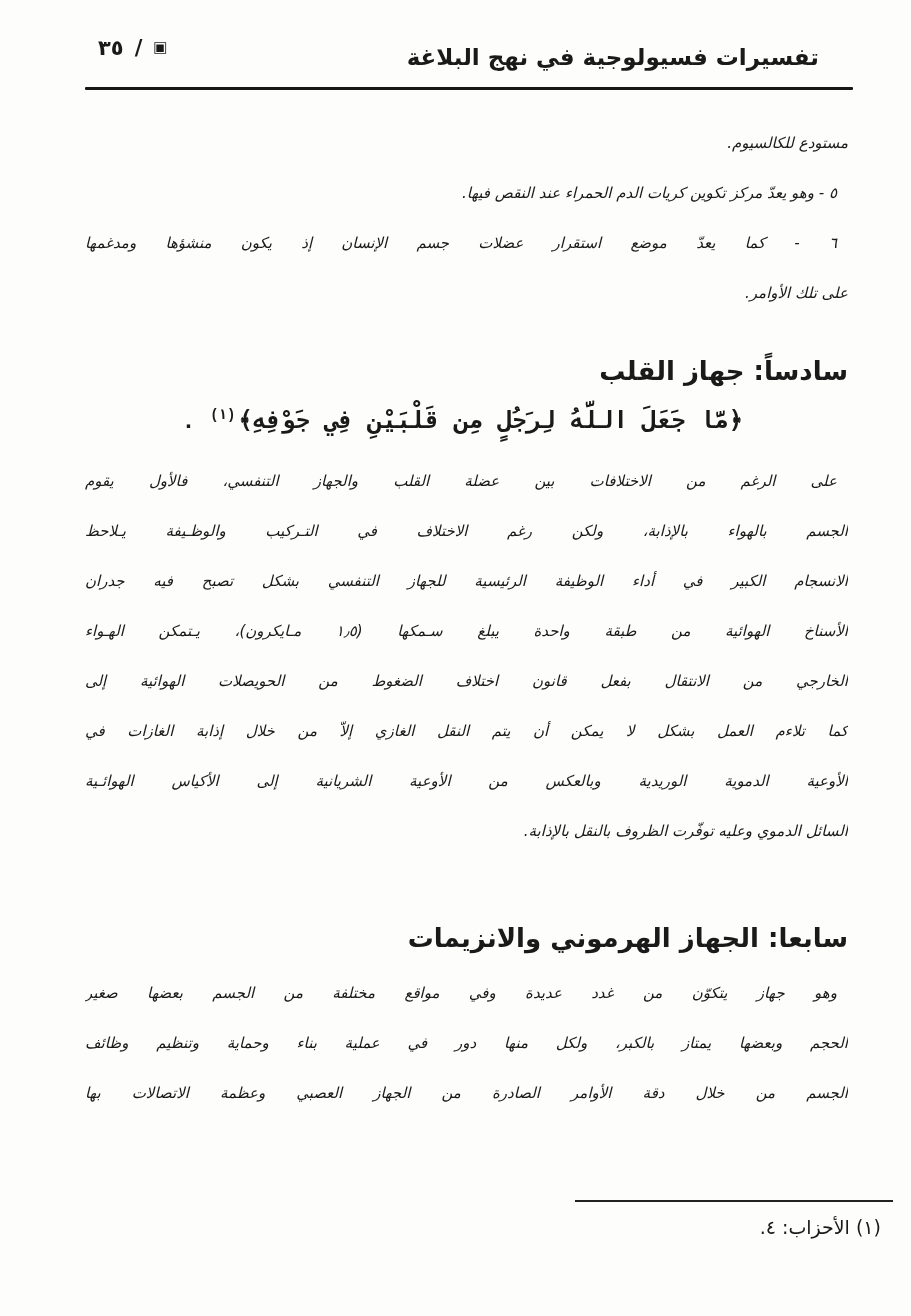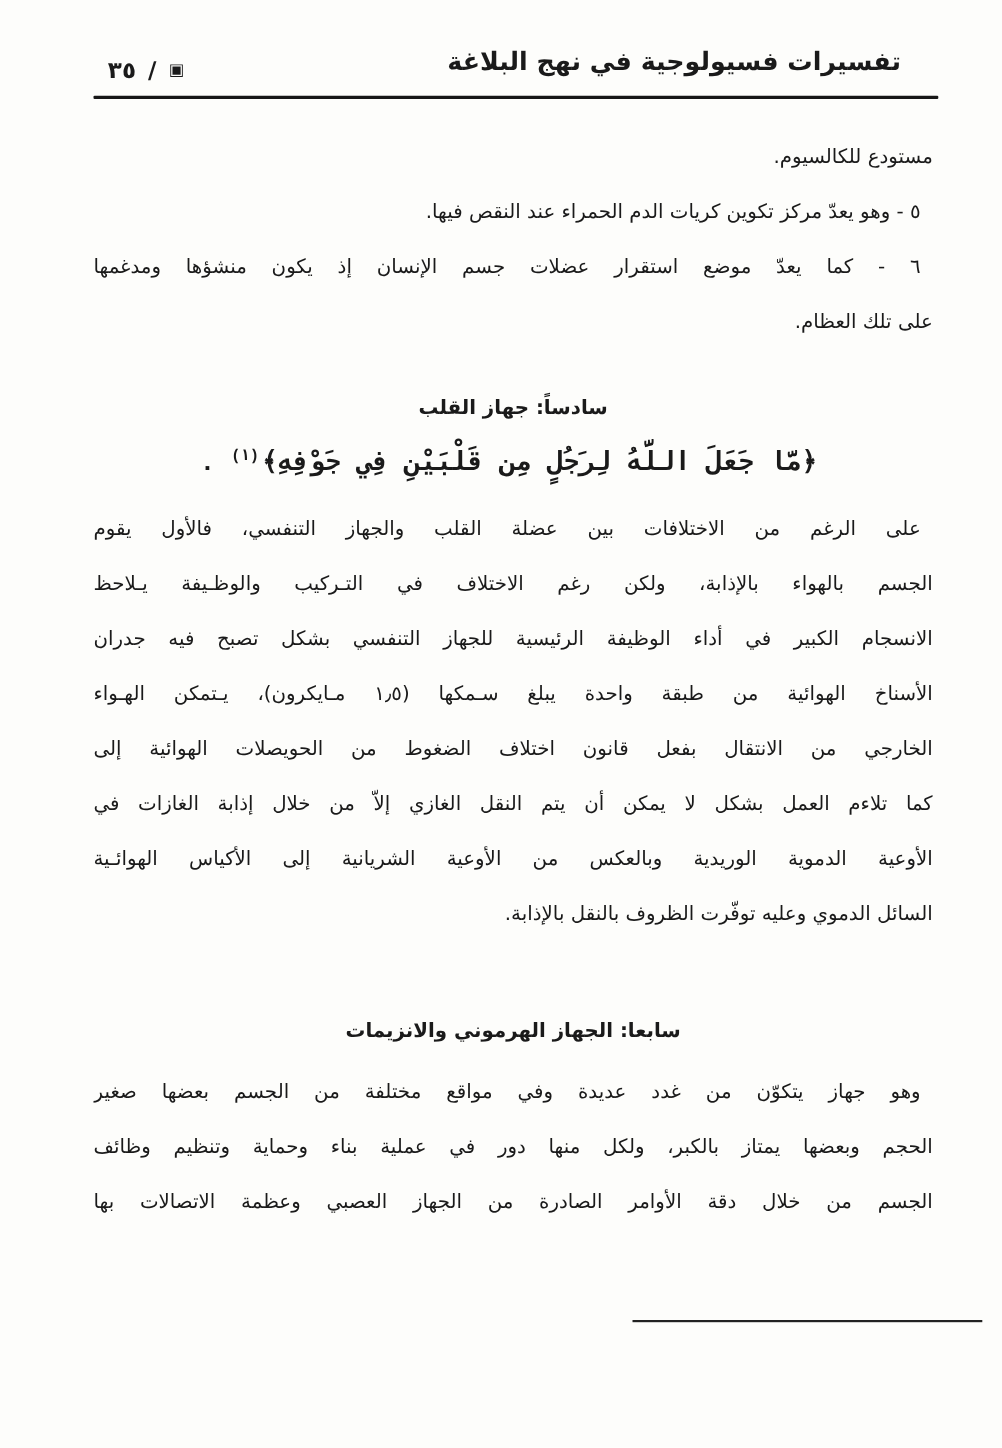--- a/index.html
+++ b/index.html
@@ -17,44 +17,45 @@
     direction:rtl;
   }
   
   .hdr { position:relative; height:92px; }
   .title {
     position:absolute; top:44px; right:92px;
     font-weight:bold; font-size:23px; letter-spacing:0;
     white-space:nowrap;
   }
   .pagenum {
-    position:absolute; top:52px; left:98px;
+    position:absolute; top:36px; left:98px;
     display:flex; direction:ltr; align-items:center; gap:11px;
     font-weight:bold; font-size:21px;
   }
   .pagenum .orn { font-size:15px; transform:translateY(-1px); }
   .rule {
     position:absolute; top:87px; left:85px; right:58px;
     height:3px; background:#171717; border-radius:1px;
   }
   
   main { padding:26px 63px 0 85px; }
   .line {
     height:50px; line-height:50px;
-    font-size:18px;
+    font-size:15px;
     text-align:right;
     overflow:hidden;
     white-space:normal;
+    font-style:italic;
   }
   .j { text-align:justify; text-align-last:justify; -moz-text-align-last:justify; }
   .ind { padding-right:11px; }
   .heading {
-    font-weight:bold; font-size:18px;
+    font-weight:bold; font-size:26px;
     height:50px; line-height:50px;
-    text-align:center; white-space:nowrap; overflow:hidden;
+    text-align:right; white-space:nowrap; overflow:hidden;
   }
   .h1gap { margin-top:28px; }
   .h2gap { margin-top:57px; }
   .verse {
     height:52px; line-height:52px;
     padding-right:105px;
     font-weight:bold; font-size:24px;
     white-space:nowrap; overflow:hidden;font-family:Liberation Mono, monospace;
   }
   .fnmark { font-size:14px; font-weight:bold; vertical-align:super; line-height:0; margin-right:3px; }
@@ -78,21 +79,21 @@
       <span class="orn">▣</span>
     </div>
     <div class="rule"></div>
   </header>
 
   <main>
 
     <div class="line">مستودع للكالسيوم.</div>
     <div class="line ind">٥ - وهو يعدّ مركز تكوين كريات الدم الحمراء عند النقص فيها.</div>
     <div class="line ind j">٦ - كما يعدّ موضع استقرار عضلات جسم الإنسان إذ يكون منشؤها ومدغمها</div>
-    <div class="line">على تلك العظام.</div>
+    <div class="line">على تلك الأوامر.</div>
 
     <h2 class="heading h1gap">سادساً: جهاز القلب</h2>
 
     <div class="verse"><span>﴿مَّا جَعَلَ اللَّهُ لِرَجُلٍ مِن قَلْبَيْنِ فِي جَوْفِهِ﴾</span><sup class="fnmark">(١)</sup> <span>.</span></div>
 
     <div class="para1">
       <div class="line ind j">على الرغم من الاختلافات بين عضلة القلب والجهاز التنفسي، فالأول يقوم</div>
       <div class="line j">الجسم بالهواء بالإذابة، ولكن رغم الاختلاف في التـركيب والوظـيفة يـلاحظ</div>
       <div class="line j">الانسجام الكبير في أداء الوظيفة الرئيسية للجهاز التنفسي بشكل تصبح فيه جدران</div>
       <div class="line j">الأسناخ الهوائية من طبقة واحدة يبلغ سـمكها (١٫٥ مـايكرون)، يـتمكن الهـواء</div>
@@ -107,15 +108,16 @@
     <div class="para2">
       <div class="line ind j">وهو جهاز يتكوّن من غدد عديدة وفي مواقع مختلفة من الجسم بعضها صغير</div>
       <div class="line j">الحجم وبعضها يمتاز بالكبر، ولكل منها دور في عملية بناء وحماية وتنظيم وظائف</div>
       <div class="line j">الجسم من خلال دقة الأوامر الصادرة من الجهاز العصبي وعظمة الاتصالات بها</div>
     </div>
 
   </main>
 
   <footer class="fnote">
     <div class="fn-rule"></div>
+    <div class="fn-text">(١) الأحزاب: ٤.</div>
   </footer>
 
 </div>
 
 </body></html>

